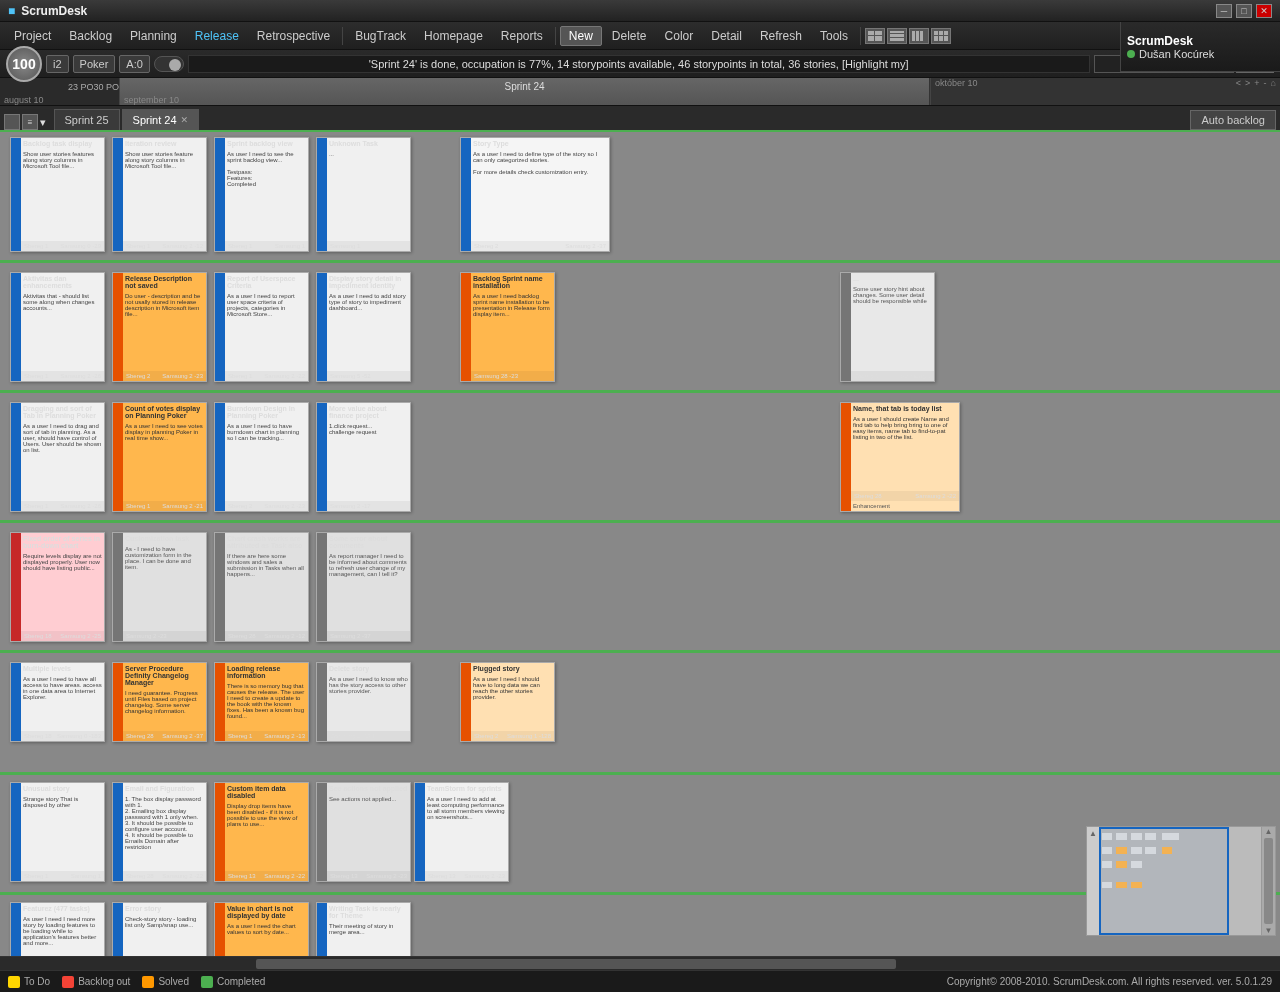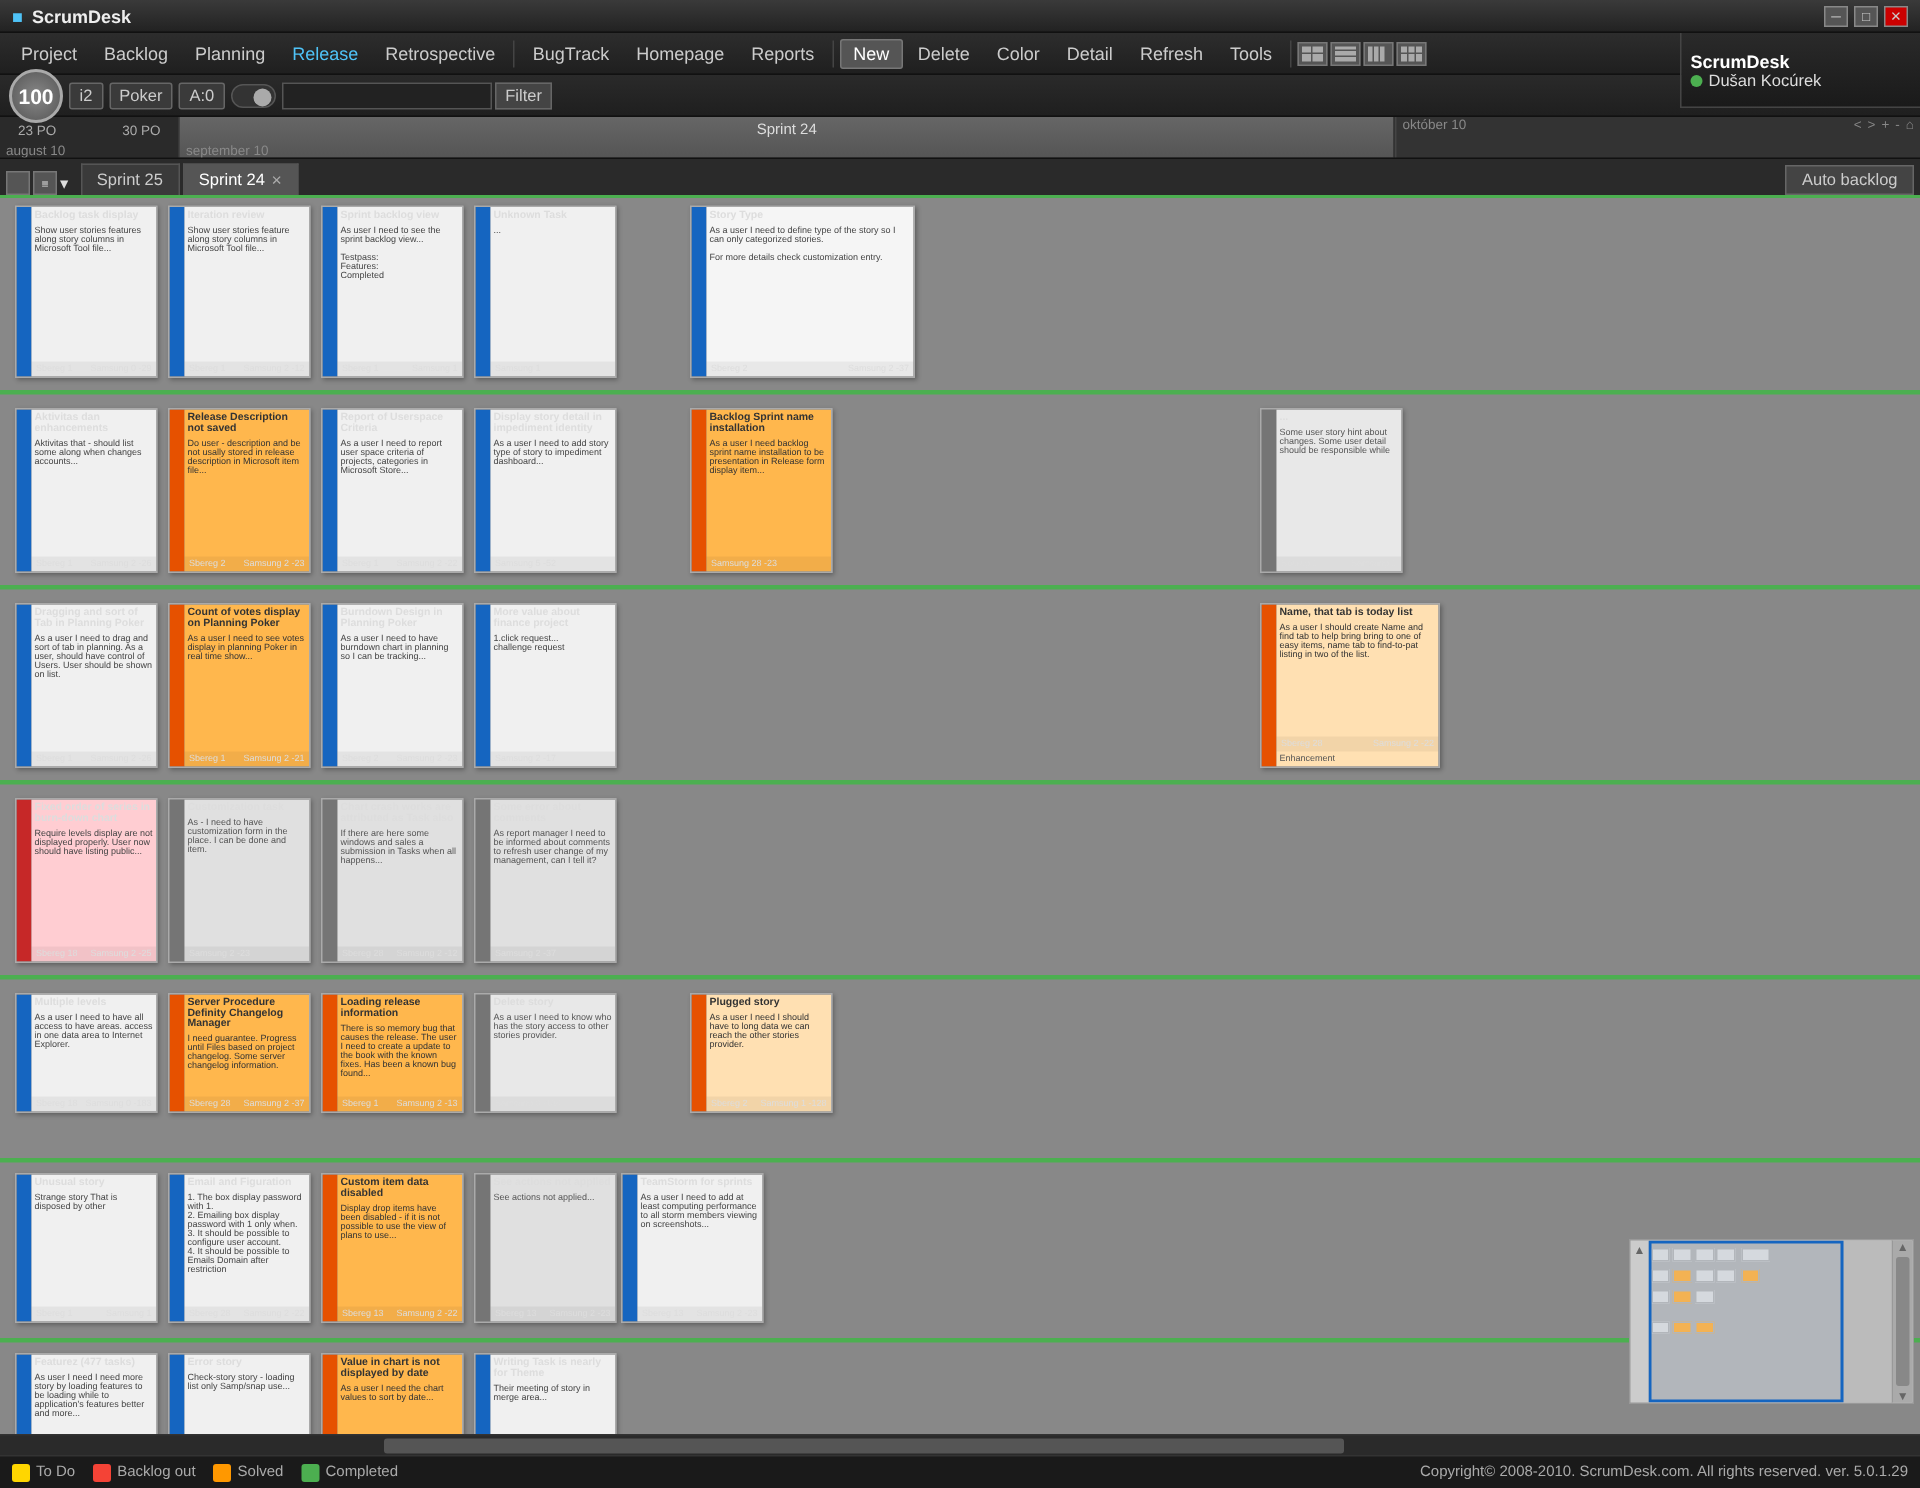--- a/index.html
+++ b/index.html
@@ -285,29 +285,30 @@
   </div>
 
   <div id="toolbar">
     <div class="tool-circle">100</div>
     <div class="tool-btn">i2</div>
     <div class="tool-btn">Poker</div>
     <div class="tool-btn">A:0</div>
     <div style="width:30px;height:16px;background:#333;border:1px solid #555;border-radius:8px;position:relative;">
       <div style="position:absolute;right:2px;top:2px;width:12px;height:12px;background:#aaa;border-radius:50%;"></div>
     </div>
+    <div class="status-bar-info">'Sprint 24' is done, occupation is 77%, 14 storypoints available, 46 storypoints in total,  36 stories, [Highlight my]</div>
     <div class="search-box">
       <input class="search-input" type="text" value="" style="">
       <button class="filter-btn">Filter</button>
     </div>
   </div>
 
   <div id="timeline">
     <div style="display:flex;flex-direction:column;width:120px;background:#2a2a2a;border-right:1px solid #444;">
-      <div style="display:flex;justify-content:space-between;padding:2px 12px;font-size:9px;color:#aaa;flex:1;align-items:center;">
+      <div style="display:flex;justify-content:flex-end;padding:2px 0;font-size:9px;color:#aaa;flex:1;align-items:center;">
         <span>23 PO</span>
         <span>30 PO</span>
       </div>
       <div style="font-size:9px;color:#888;padding:0 4px;">august 10</div>
     </div>
     <div style="flex:1;background:linear-gradient(to bottom,#666,#555);display:flex;flex-direction:column;border-right:1px solid #333;">
       <div style="text-align:center;font-size:10px;color:#ddd;flex:1;display:flex;align-items:center;justify-content:center;">Sprint 24</div>
       <div style="font-size:9px;color:#888;padding:0 4px;">september 10</div>
     </div>
     <div style="width:350px;background:#333;display:flex;flex-direction:column;border-left:1px solid #444;">

